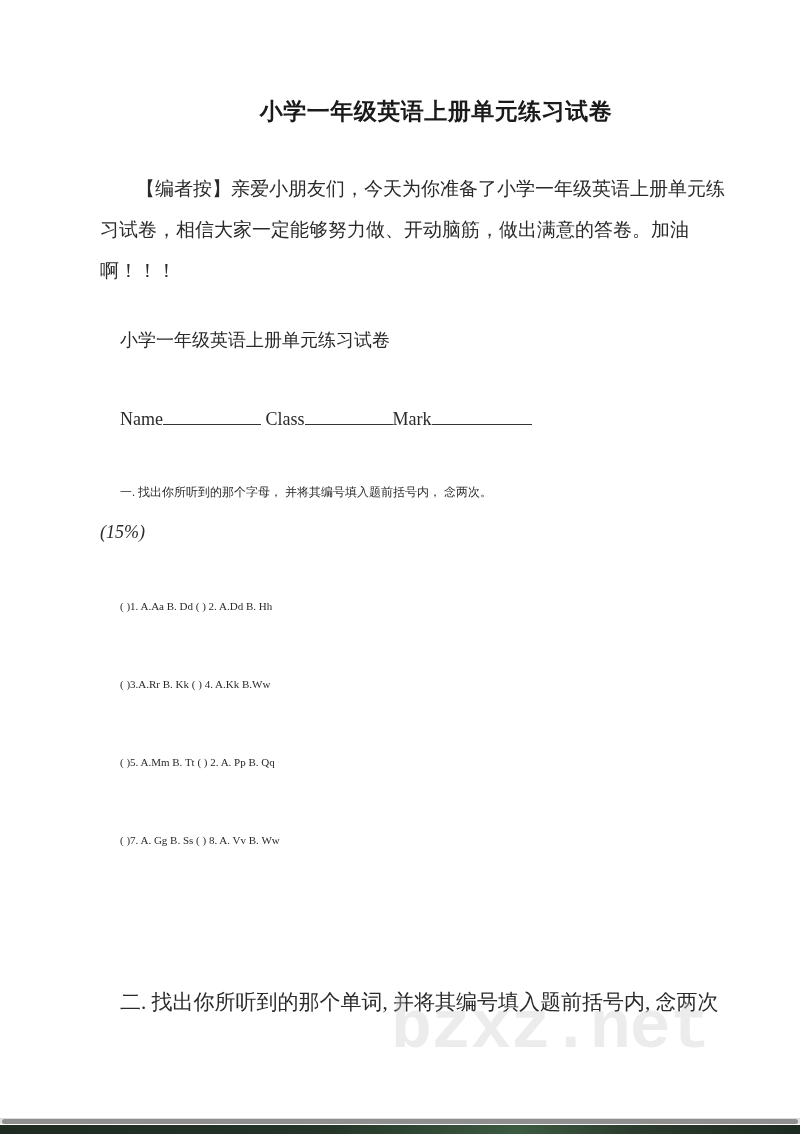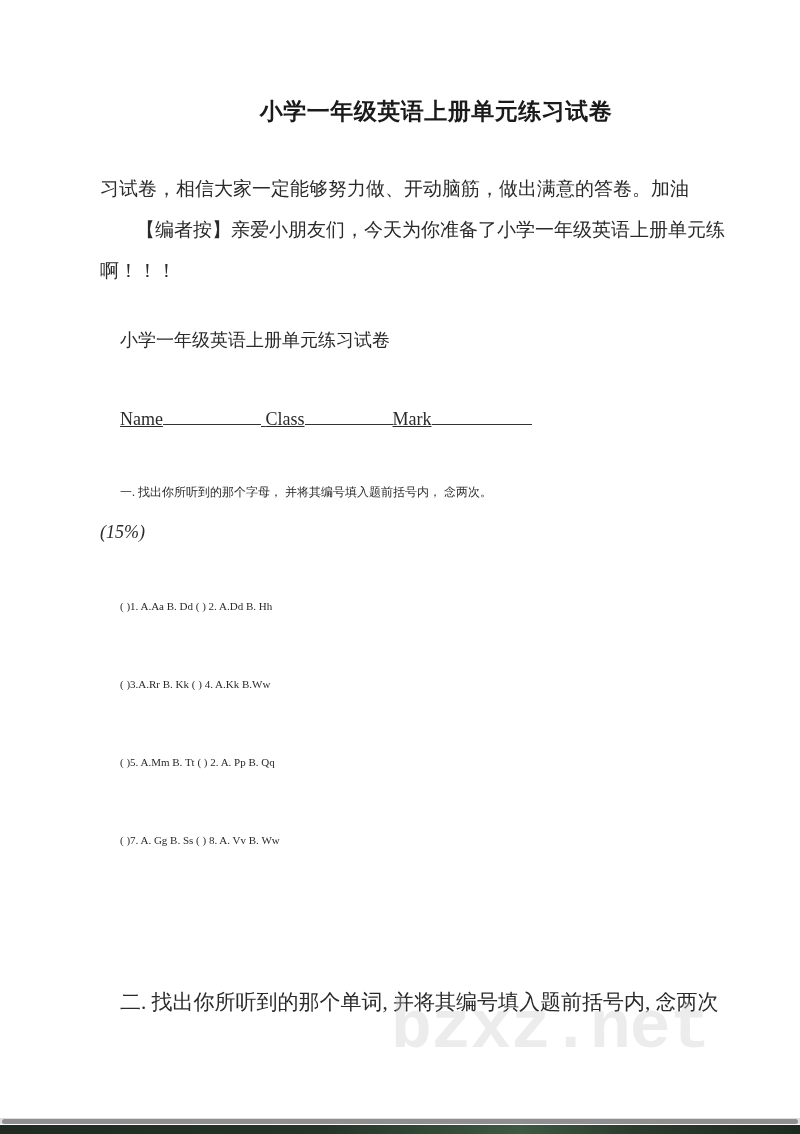--- a/index.html
+++ b/index.html
@@ -18,21 +18,21 @@
       font-family: "DejaVu Sans", sans-serif; font-weight: bold; font-size: 23px;
       color: #1a1a1a; letter-spacing: 0.5px;
     }
     .para {
       position: absolute; left: 84px; width: 640px; top: 168px;
       font-size: 19px; line-height: 41px; color: #2a2a2a;
     }
     .para .indent { display: inline-block; width: 36px; }
     .line { position: absolute; font-size: 18px; color: #2a2a2a; white-space: nowrap; }
     .sub-title { left: 104px; top: 328px; }
-    .fields { left: 104px; top: 406px; text-decoration: underline; }
+    .fields { left: 104px; top: 406px; }
     .blank { display: inline-block; border-bottom: 1px solid #333; height: 18px; vertical-align: baseline; }
     .q1 { left: 104px; top: 484px; font-size: 12px; }
     .q1-cont { left: 84px; top: 522px; font-style: italic; }
     .item { left: 104px; font-size: 11px; }
     .q2 { left: 104px; top: 988px; font-size: 21px; }
     .watermark {
       position: absolute; left: 375px; top: 990px;
       font-family: Liberation Mono, monospace; font-weight: bold; font-size: 68px;
       color: rgba(200,200,200,0.35); letter-spacing: -1px;
     }
@@ -49,22 +49,22 @@
       background: linear-gradient(90deg, #1e2a22 0%, #243428 40%, #3b5a40 65%, #2a3a2c 80%, #1d2a20 100%);
     }
   </style>
 </head>
 <body>
 
 <div class="page">
   <div class="title">小学一年级英语上册单元练习试卷</div>
 
   <div class="para">
+    <div><span class="indent"></span><span>【编者按】亲爱小朋友们，今天为你准备了小学一年级英语上册单元练</span></div>
     <div>习试卷，相信大家一定能够努力做、开动脑筋，做出满意的答卷。加油</div>
-    <div><span class="indent"></span><span>【编者按】亲爱小朋友们，今天为你准备了小学一年级英语上册单元练</span></div>
     <div>啊！！！</div>
   </div>
 
   <div class="line sub-title">小学一年级英语上册单元练习试卷</div>
 
   <div class="line fields">
     <span>Name</span><span class="blank" style="width:98px"></span>
     <span>Class</span><span class="blank" style="width:88px"></span><span>Mark</span><span class="blank" style="width:100px"></span>
   </div>
 

